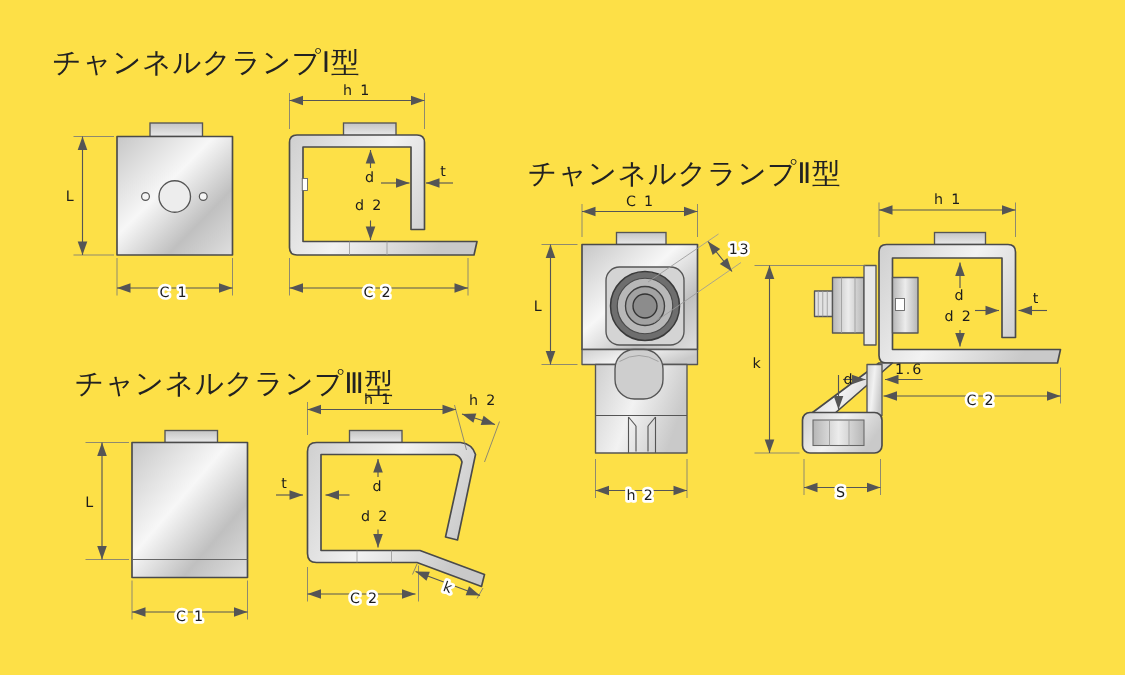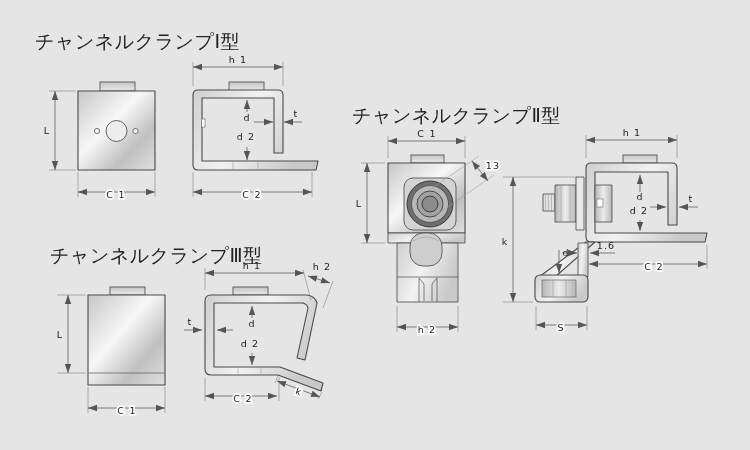--- a/index.html
+++ b/index.html
@@ -1,16 +1,16 @@
 <!DOCTYPE html>
 <html><head>
 <meta charset="utf-8">
 <style>
   html,body{margin:0;padding:0;background:#ffffff;}
-  .stage{position:relative;width:750px;height:450px;background:#e5e5e5;overflow:hidden;}
+  .stage{position:relative;width:750px;height:450px;background:#fde047;overflow:hidden;}
   svg{display:block;}
   .plate{fill:url(#gDiag);stroke:#4a4a4a;stroke-width:1.1;stroke-linejoin:round;}
   .out{fill:url(#gSheet);stroke:#4a4a4a;stroke-width:1.1;stroke-linejoin:round;}
   .tab{fill:url(#gTab);stroke:#555;stroke-width:0.9;}
   .part{stroke:#555;stroke-width:0.9;stroke-linejoin:round;}
   .dim{stroke:#555;stroke-width:0.75;fill:none;}
   .ext{stroke:#777;stroke-width:0.55;fill:none;}
   .thin{stroke:#999;stroke-width:0.55;fill:none;}
   .lbl{font:9.5px "DejaVu Sans",sans-serif;fill:#1d1d1d;letter-spacing:1.2px;text-anchor:middle;}
   .halo{paint-order:stroke;stroke:#ffffff;stroke-width:3.5;stroke-linejoin:round;}

